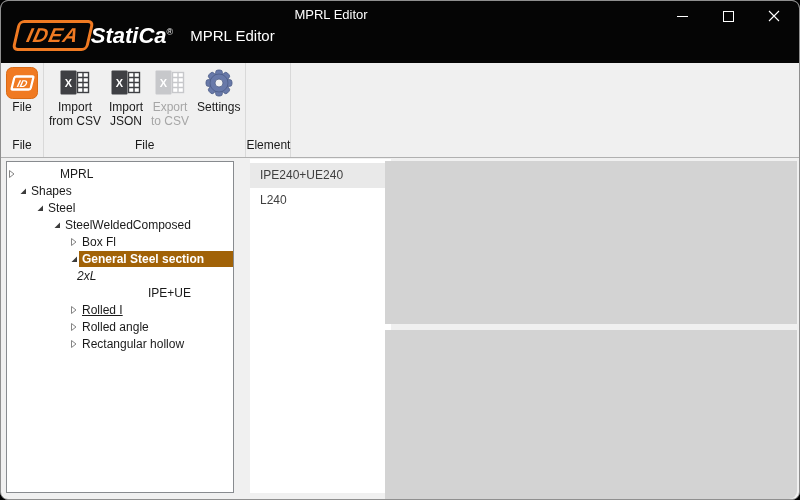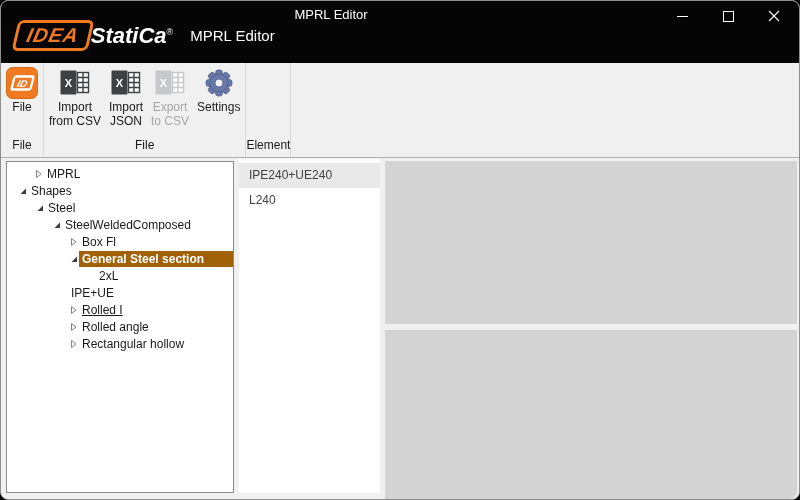--- a/index.html
+++ b/index.html
@@ -31,21 +31,21 @@
   .ribbon-label{font-size:12px;line-height:14px;text-align:center;color:#1a1a1a;white-space:pre-line;margin-top:1px;}
   .ribbon-button.disabled .ribbon-label{color:#a6a6a6;}
   .group-label{height:21px;line-height:19px;text-align:center;font-size:12px;color:#1a1a1a;}
   
   .tree-panel{position:absolute;left:5px;top:160px;width:228px;height:332px;background:#fff;
               border:1px solid #888b8f;box-sizing:border-box;padding-top:3px;overflow:hidden;}
   .tree-row{height:17px;display:flex;align-items:center;font-size:12px;color:#1a1a1a;cursor:default;}
   .expander{width:10px;height:10px;flex:none;display:flex;align-items:center;justify-content:center;}
   .tree-label{padding:1px 3px;white-space:nowrap;}
   .tree-row.selected .tree-label{background:#a16207;color:#fff;font-weight:bold;flex:1;}
-  .list-panel{position:absolute;left:238px;top:158px;width:141px;height:334px;background:#fff;padding-top:4px;box-sizing:border-box;}
+  .list-panel{position:absolute;left:249px;top:158px;width:141px;height:334px;background:#fff;padding-top:4px;box-sizing:border-box;}
   .list-item{height:25px;line-height:25px;padding-left:10px;font-size:12px;color:#3f3f3f;cursor:default;}
   .list-item.selected{background:#E9E9E9;}
   .panel-gray-top{position:absolute;left:384px;top:160px;width:412px;height:163px;background:#D3D3D3;}
   .panel-gray-bottom{position:absolute;left:384px;top:329px;width:412px;height:169px;background:#D3D3D3;
                      border-bottom-right-radius:8px;}
 </style>
 </head>
 <body>
 
 <div class="window">
@@ -152,21 +152,21 @@
         </div>
         <div class="ribbon-group">
           <div class="ribbon-buttons">
           </div>
           <div class="group-label">Element</div>
         </div>
       </div>
   </div>
 
   <div class="tree-panel">
-      <div class="tree-row" style="padding-left: 27px;">
+      <div class="tree-row" style="padding-left: 0; gap: 40px;">
         <span class="expander">
           <svg width="10" height="10" viewBox="0 0 10 10">
             <path d="M2.5,1.5 L7,5 L2.5,8.5 Z" fill="#fff" stroke="#848484"></path>
           </svg>
         </span>
         <span class="tree-label">MPRL</span>
       </div>
       <div class="tree-row" style="padding-left: 11px;">
         <span class="expander">
           <svg width="10" height="10" viewBox="0 0 10 10">
@@ -200,25 +200,25 @@
         <span class="tree-label">Box Fl</span>
       </div>
       <div class="tree-row selected" style="padding-left: 62px;">
         <span class="expander">
           <svg width="10" height="10" viewBox="0 0 10 10">
             <path d="M8,2.5 L8,8 L2.5,8 Z" fill="#3c3c3c"></path>
           </svg>
         </span>
         <span class="tree-label">General Steel section</span>
       </div>
-      <div class="tree-row" style="padding-left: 79px;">
+      <div class="tree-row" style="padding-left: 57px; font-style: italic;">
         <span class="expander"></span>
         <span class="tree-label">2xL</span>
       </div>
-      <div class="tree-row" style="padding-left: 51px;">
+      <div class="tree-row" style="padding-left: 96px; gap: 32px;">
         <span class="expander"></span>
         <span class="tree-label">IPE+UE</span>
       </div>
       <div class="tree-row" style="padding-left: 62px; text-decoration: underline;">
         <span class="expander">
           <svg width="10" height="10" viewBox="0 0 10 10">
             <path d="M2.5,1.5 L7,5 L2.5,8.5 Z" fill="#fff" stroke="#848484"></path>
           </svg>
         </span>
         <span class="tree-label">Rolled I</span>

